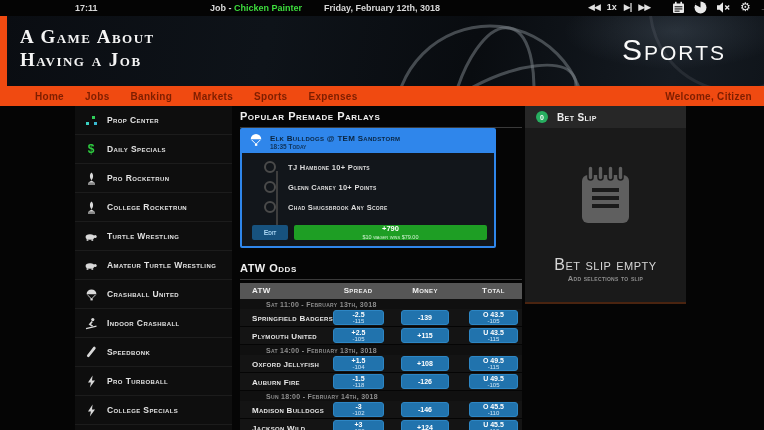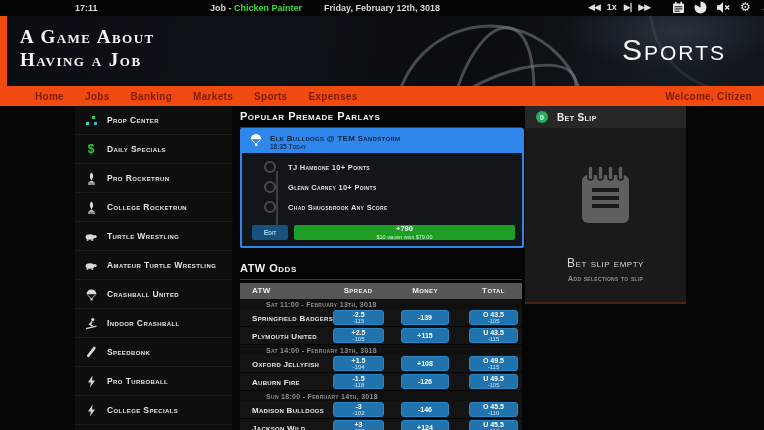--- a/index.html
+++ b/index.html
@@ -44,21 +44,21 @@
   .sb-label { margin-left:9px; color:#e2e2e2; font-size:8.5px; font-weight:bold; letter-spacing:.4px; }
   .dollar { color:#2ecc40; font-size:12px; font-weight:bold; }
   .propsq { position:relative; width:13px; height:13px; }
   .propsq i { position:absolute; width:3.5px; height:3.5px; }
 
   
   #main { position:absolute; left:240px; top:106px; width:282px; height:324px; }
   .sect-head { position:absolute; left:0; width:282px; color:#efefef; font-size:11px; font-weight:bold; letter-spacing:.5px; border-bottom:1px solid #3a3a3a; padding-bottom:5px; }
 
   
-  #parlay-card { position:absolute; left:0; top:22px; width:284px; height:120px; border:2px solid #2f86eb; background:#12161b; border-radius:2px; }
+  #parlay-card { position:absolute; left:0; top:22px; width:256px; height:120px; border:2px solid #2f86eb; background:#12161b; border-radius:2px; }
   #parlay-head { position:absolute; left:0; top:0; right:0; height:23px; background:#2f86eb; display:flex; align-items:center; cursor:pointer; }
   #parlay-head .ph-icon { margin-left:7px; flex:none; }
   #parlay-head .ph-text { margin-left:7px; color:#0a2540; }
   #parlay-head .ph-match { font-size:8px; font-weight:bold; letter-spacing:.3px; }
   #parlay-head .ph-time { font-size:6.5px; font-weight:bold; opacity:.85; }
   #legs { position:absolute; left:14px; top:27px; }
   .leg-line { position:absolute; left:20px; top:14px; width:2px; height:60px; background:#3d3d3d; }
   .leg { position:relative; height:20px; display:flex; align-items:center; }
   .leg-circ { width:12px; height:12px; border:2px solid #4a4a4a; border-radius:50%; background:#12161b; position:relative; z-index:1; margin-left:8px; cursor:pointer; }
   .leg-label { margin-left:12px; color:#dedede; font-size:7.5px; font-weight:bold; letter-spacing:.3px; }
@@ -80,21 +80,21 @@
     display:flex; flex-direction:column; align-items:center; justify-content:center; line-height:1.05; font-family:inherit; padding:0; }
   .ob-spread { left:93px; width:51px; } .ob-money { left:161px; width:48px; } .ob-total { left:229px; width:49px; }
   .ob-main { font-size:7px; font-weight:bold; } .ob-sub { font-size:6px; color:#cfe6f7; }
 
   
   #betslip-head { position:absolute; left:525px; top:106px; width:161px; height:22px; background:#272727; display:flex; align-items:center; }
   #slip-badge { width:12px; height:12px; border-radius:50%; background:#27ae60; color:#fff; font-size:7px; font-weight:bold; display:flex; align-items:center; justify-content:center; margin-left:11px; }
   #betslip-title { margin-left:9px; color:#ededed; font-size:10px; font-weight:bold; letter-spacing:.4px; }
   #betslip-body { position:absolute; left:525px; top:128px; width:161px; height:176px; background:#1a1a1a; border-bottom:2px solid #4a2410; }
   #slip-icon { position:absolute; left:57px; top:38px; }
-  #slip-empty { position:absolute; left:0; top:128px; width:161px; text-align:center; color:#d6d6d6; font-size:12px; letter-spacing:.5px; }
+  #slip-empty { position:absolute; left:0; top:128px; width:161px; text-align:center; color:#d6d6d6; font-size:16px; letter-spacing:.5px; }
   #slip-sub { position:absolute; left:0; top:146px; width:161px; text-align:center; color:#8e8e8e; font-size:7.5px; font-weight:bold; letter-spacing:.3px; }
 </style>
 </head>
 <body>
 
 <div id="screen">
 
   <div id="topbar">
     <span class="t-time">17:11</span>
     <span class="t-job"><span>Job - </span><span class="jobname">Chicken Painter</span></span>

